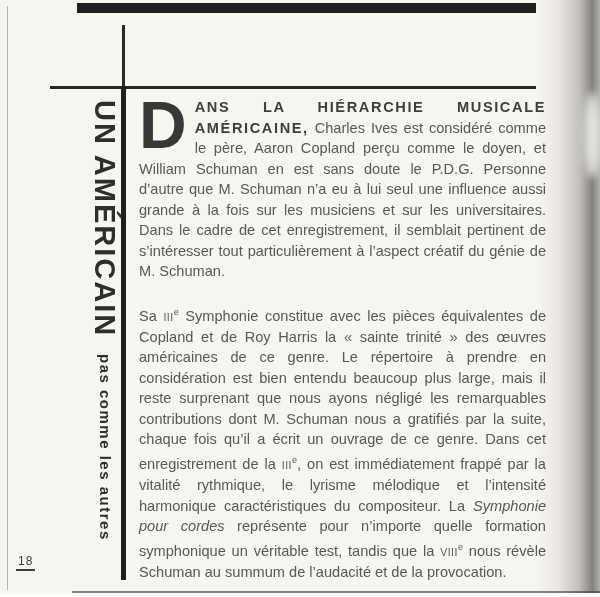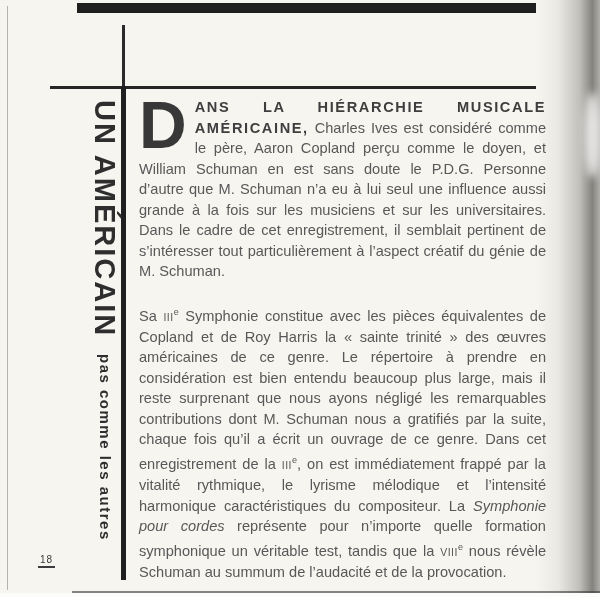--- a/index.html
+++ b/index.html
@@ -39,22 +39,22 @@
   
   .vertical-title-block{
     position:absolute;left:87px;top:100px;height:488px;
     writing-mode:vertical-rl;text-orientation:mixed;line-height:36px;white-space:nowrap;
   }
   .v-title{font-size:29px;font-weight:700;letter-spacing:2px;color:var(--ink-title);}
   .v-subtitle{font-size:15px;font-weight:700;letter-spacing:1.5px;color:var(--ink-title);margin-inline-start:12px;}
 
   .page-number{
     position:absolute;left:16px;top:554px;
-    font-size:10px;color:#3a3a3a;letter-spacing:1px;
-    border-bottom:2px solid #3c3c3c;padding:0 2px 1px 2px;margin-left:22px;
+    font-size:12px;color:#3a3a3a;letter-spacing:1px;
+    border-bottom:2px solid #3c3c3c;padding:0 2px 1px 2px;
   }
 
   
   .article{
     position:absolute;left:139px;top:97px;width:407px;
     font-size:14.6px;line-height:20.5px;text-align:justify;
     color:var(--ink-body);
   }
   .para{margin:0 0 20px 0;}
   .dropcap{

